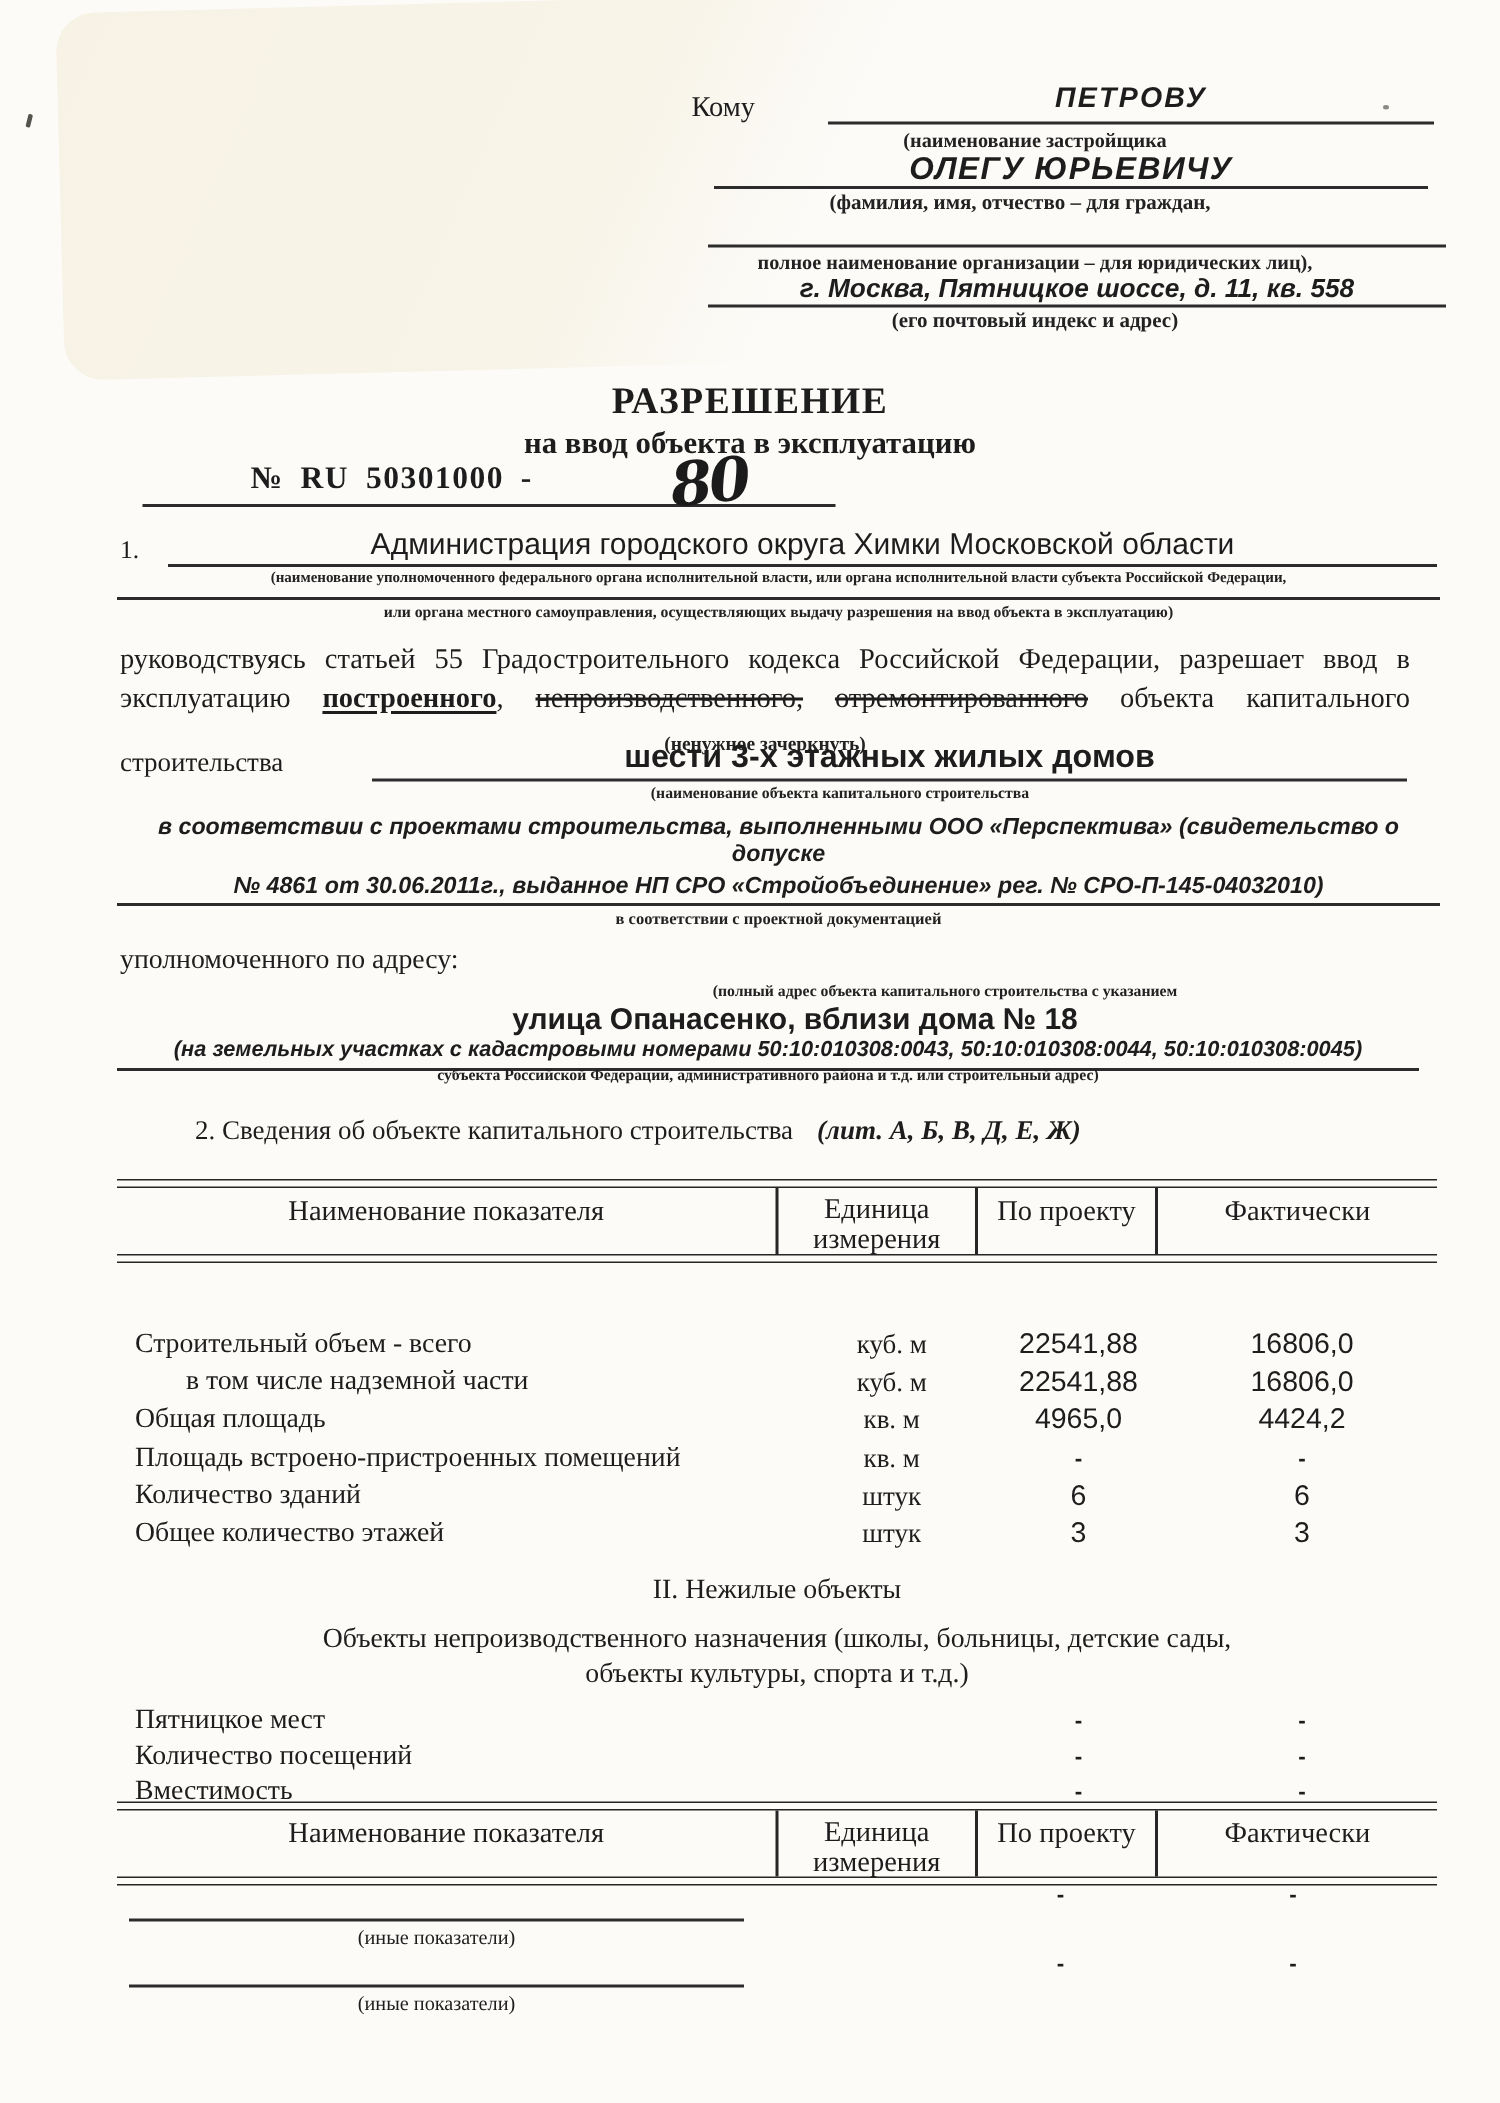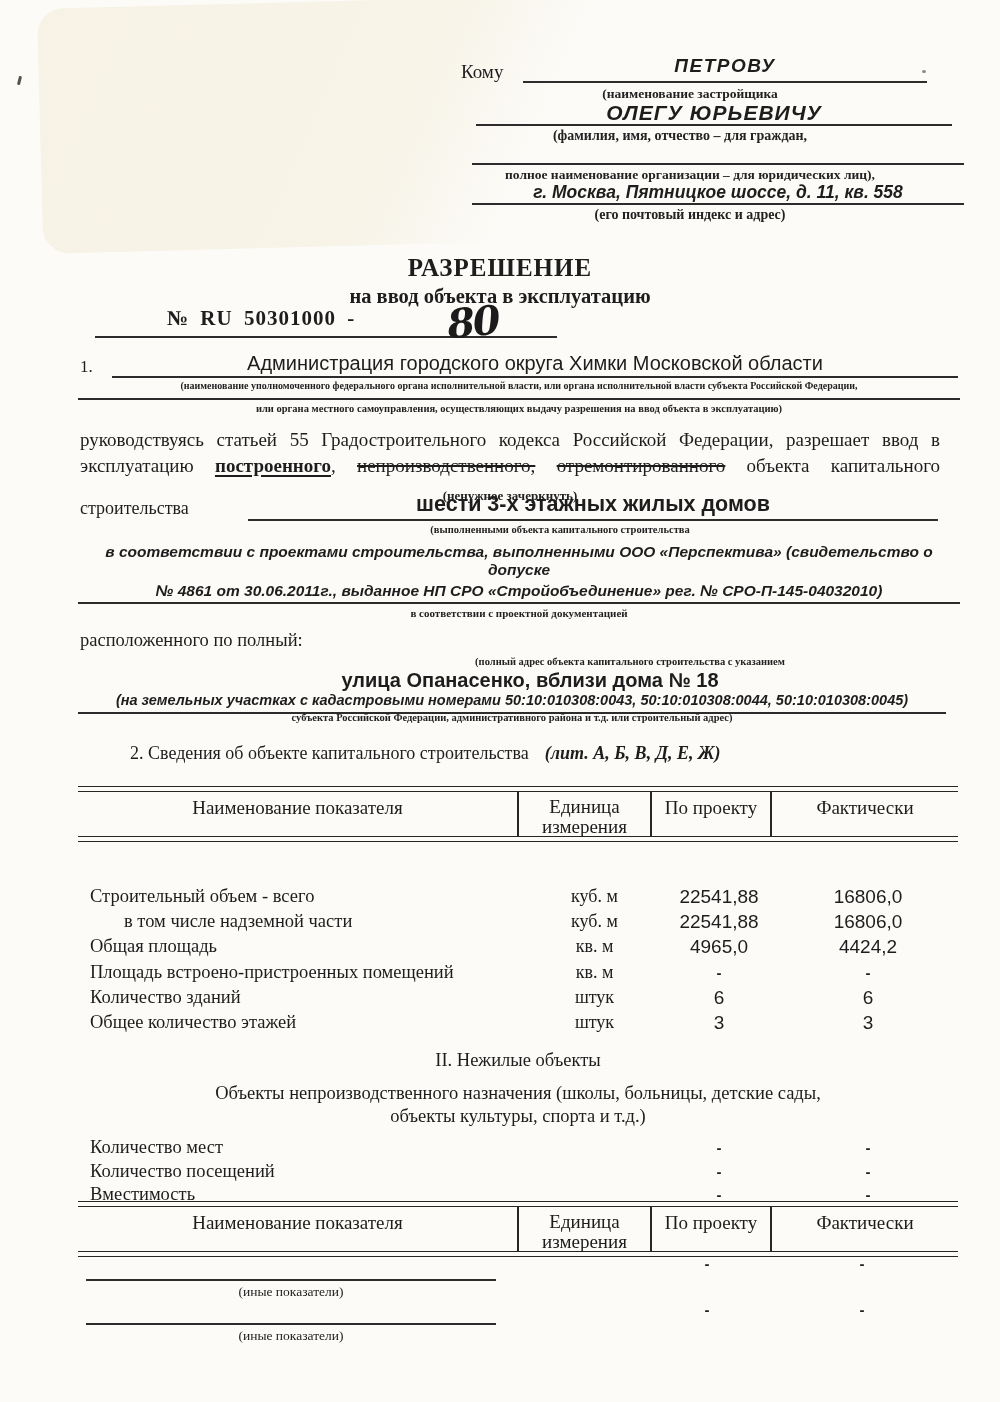--- a/index.html
+++ b/index.html
@@ -43,21 +43,21 @@
 <body>
 
 <div class="page">
 
   <div class="stain"></div>
   <div class="speck1"></div>
   <div class="speck2"></div>
 
   <div class="abs" style="top:55px;left:430px;width:522px;height:180px;">
     <div class="abs ser" style="top:6px;left:31px;font-size:19px;">Кому</div>
-    <div class="abs uline ctr" style="top:0;left:93px;width:404px;height:26px;"><span class="san b i" style="font-size:19px;letter-spacing:1.5px;">ПЕТРОВУ</span></div>
+    <div class="abs uline ctr" style="top:0;left:122px;width:404px;height:26px;"><span class="san b i" style="font-size:19px;letter-spacing:1.5px;">ПЕТРОВУ</span></div>
     <div class="abs uline ctr" style="top:46px;left:46px;width:476px;height:23px;"><span class="san b i" style="font-size:21px;letter-spacing:1px;">ОЛЕГУ ЮРЬЕВИЧУ</span></div>
     <div class="abs cap" style="top:31px;left:0;width:520px;font-size:13.5px;">(наименование застройщика</div>
     <div class="abs cap" style="top:73px;left:0;width:500px;font-size:14px;">(фамилия, имя, отчество – для граждан,</div>
     <div class="abs uline" style="top:90px;left:42px;width:492px;height:18px;"></div>
     <div class="abs cap" style="top:112px;left:0;width:520px;font-size:13.5px;">полное наименование организации – для юридических лиц),</div>
     <div class="abs uline ctr" style="top:127px;left:42px;width:492px;height:21px;"><span class="san b i" style="font-size:17.5px;">г. Москва, Пятницкое шоссе, д. 11, кв. 558</span></div>
     <div class="abs cap" style="top:152px;left:0;width:520px;font-size:14px;">(его почтовый индекс и адрес)</div>
   </div>
 
   <div class="abs ctr" style="top:254px;left:0;width:1000px;">
@@ -80,31 +80,31 @@
   <div class="abs ser" style="top:427px;left:80px;width:860px;font-size:19px;line-height:26px;">
     <div class="jline">руководствуясь статьей 55 Градостроительного кодекса Российской Федерации, разрешает ввод в</div>
     <div class="jline"><span>эксплуатацию </span><span class="built">построенного</span><span>, </span><span class="strike">непроизводственного,</span><span> </span><span class="strike">отремонтированного</span><span> объекта капитального</span></div>
     <div class="cap" style="font-size:13px;margin-top:4px;">(ненужное зачеркнуть)</div>
   </div>
 
   <div class="abs" style="top:492px;left:80px;width:858px;display:flex;">
     <div class="ser" style="width:168px;font-size:18px;padding-top:6px;">строительства</div>
     <div class="uline25 ctr" style="flex:1;height:27px;"><span class="san b" style="font-size:21.5px;">шести 3-х этажных жилых домов</span></div>
   </div>
-  <div class="abs cap" style="top:524px;left:130px;width:860px;font-size:10.5px;">(выполненными объекта капитального строительства</div>
+  <div class="abs cap" style="top:524px;left:130px;width:860px;font-size:10.5px;">(наименование объекта капитального строительства</div>
 
   <div class="abs ctr" style="top:543px;left:78px;width:882px;">
     <div class="san b i" style="font-size:15.5px;">в соответствии с проектами строительства, выполненными ООО «Перспектива» (свидетельство о допуске</div>
     <div class="san b i" style="font-size:15.5px;margin-top:3px;">№ 4861 от 30.06.2011г., выданное НП СРО «Стройобъединение» рег. № СРО-П-145-04032010)</div>
     <div style="margin-top:2px;height:2px;background:#2c2c2c;"></div>
     <div class="cap" style="font-size:11px;margin-top:3px;">в соответствии с проектной документацией</div>
   </div>
 
   <div class="abs" style="top:627px;left:80px;width:878px;display:flex;">
-    <div class="ser" style="width:254px;font-size:18.5px;padding-top:3px;">расположенного по полный:</div>
+    <div class="ser" style="width:254px;font-size:18.5px;padding-top:3px;">уполномоченного по адресу:</div>
   </div>
   <div class="abs cap" style="top:656px;left:300px;width:660px;font-size:10.5px;">(полный адрес объекта капитального строительства с указанием</div>
   <div class="abs ctr" style="top:669px;left:100px;width:860px;"><span class="san b" style="font-size:20px;">улица  Опанасенко,  вблизи дома № 18</span></div>
   <div class="abs ctr uline" style="top:691px;left:78px;width:868px;padding-bottom:3px;"><span class="san b i" style="font-size:14.5px;">(на земельных участках с кадастровыми номерами 50:10:010308:0043, 50:10:010308:0044, 50:10:010308:0045)</span></div>
   <div class="abs cap" style="top:712px;left:78px;width:868px;font-size:10.5px;">субъекта Российской Федерации, административного района и т.д. или строительный адрес)</div>
 
   <div class="abs ser" style="top:743px;left:130px;font-size:18px;">
     <span>2. Сведения об объекте капитального строительства</span><span class="b i" style="margin-left:16px;">(лит. А, Б, В, Д, Е, Ж)</span>
   </div>
 
@@ -163,21 +163,21 @@
   </div>
 
   <div class="abs ctr ser" style="top:1050px;left:78px;width:880px;">
     <div style="font-size:18.5px;margin-bottom:12px;">II. Нежилые объекты</div>
     <div style="font-size:18.5px;">Объекты непроизводственного назначения (школы, больницы, детские сады,</div>
     <div style="font-size:18.5px;margin-top:2px;">объекты культуры, спорта и т.д.)</div>
   </div>
 
   <div class="abs" style="top:1136px;left:78px;width:880px;">
     <div class="drow2">
-      <div class="cname ser">Количество мест</div>
+      <div class="cname ser">Пятницкое мест</div>
       <div class="cunit"></div>
       <div class="cproj dash">-</div>
       <div class="cact dash">-</div>
     </div>
     <div class="drow2">
       <div class="cname ser">Количество посещений</div>
       <div class="cunit"></div>
       <div class="cproj dash">-</div>
       <div class="cact dash">-</div>
     </div>

